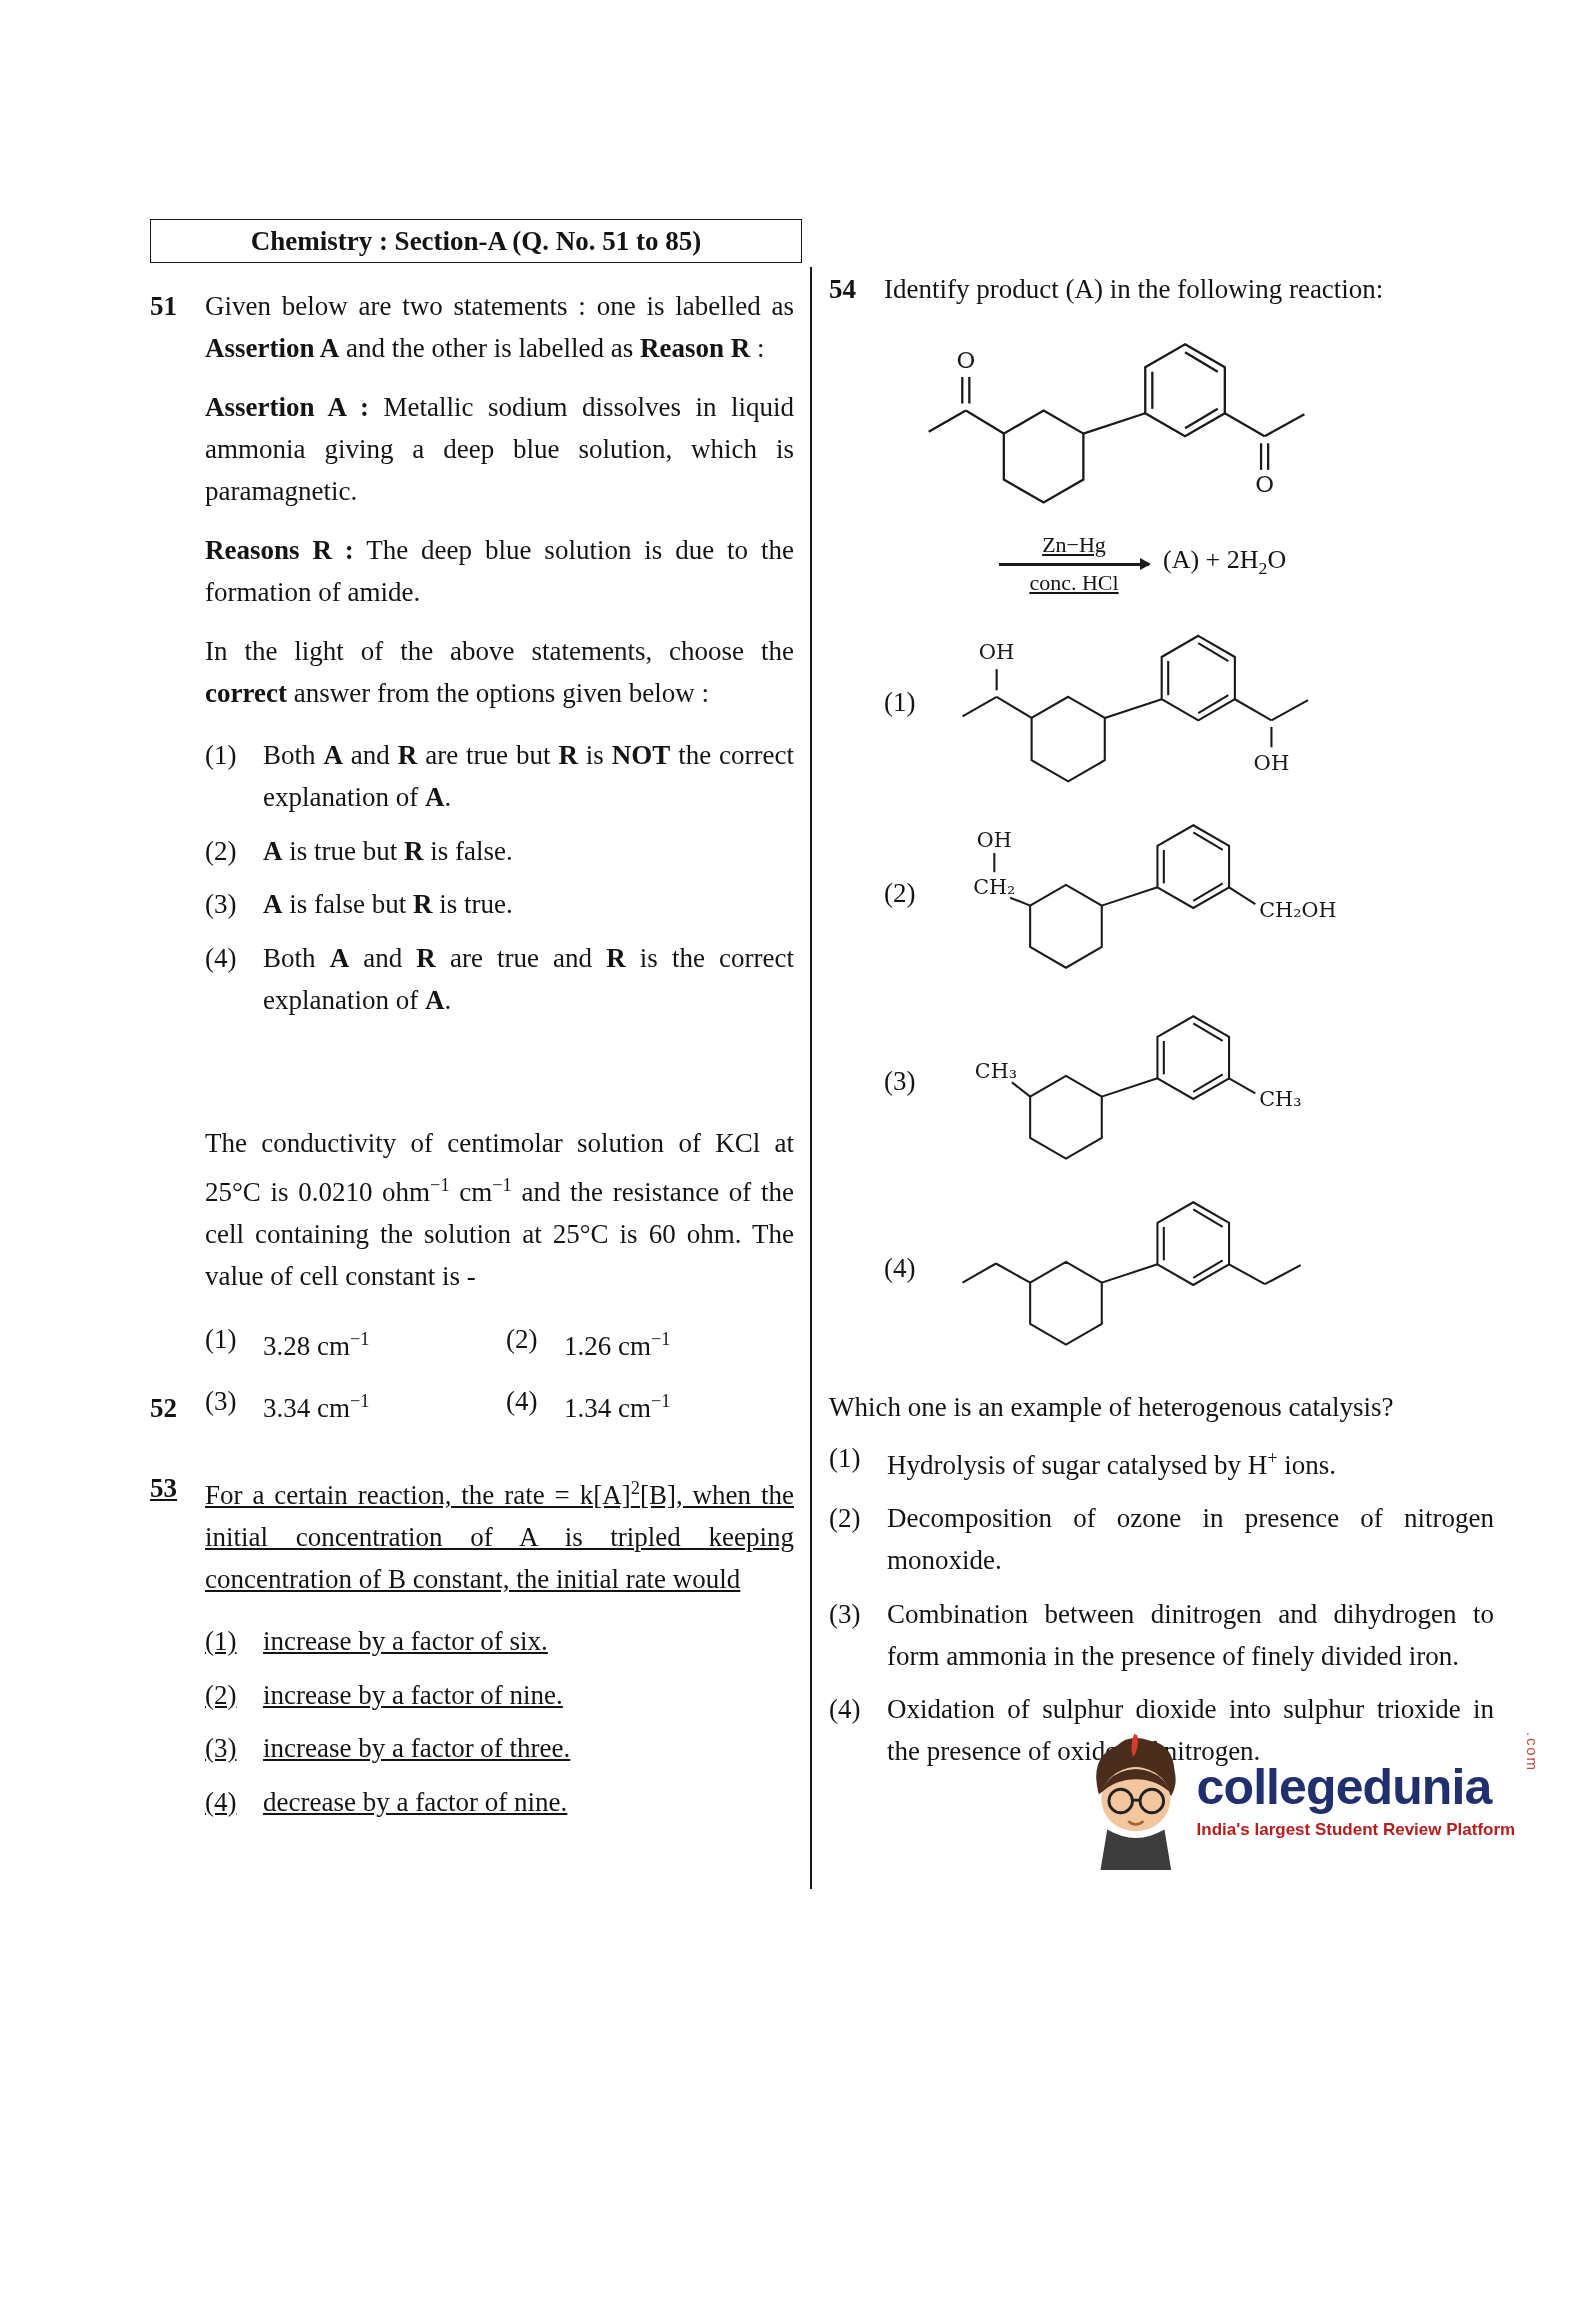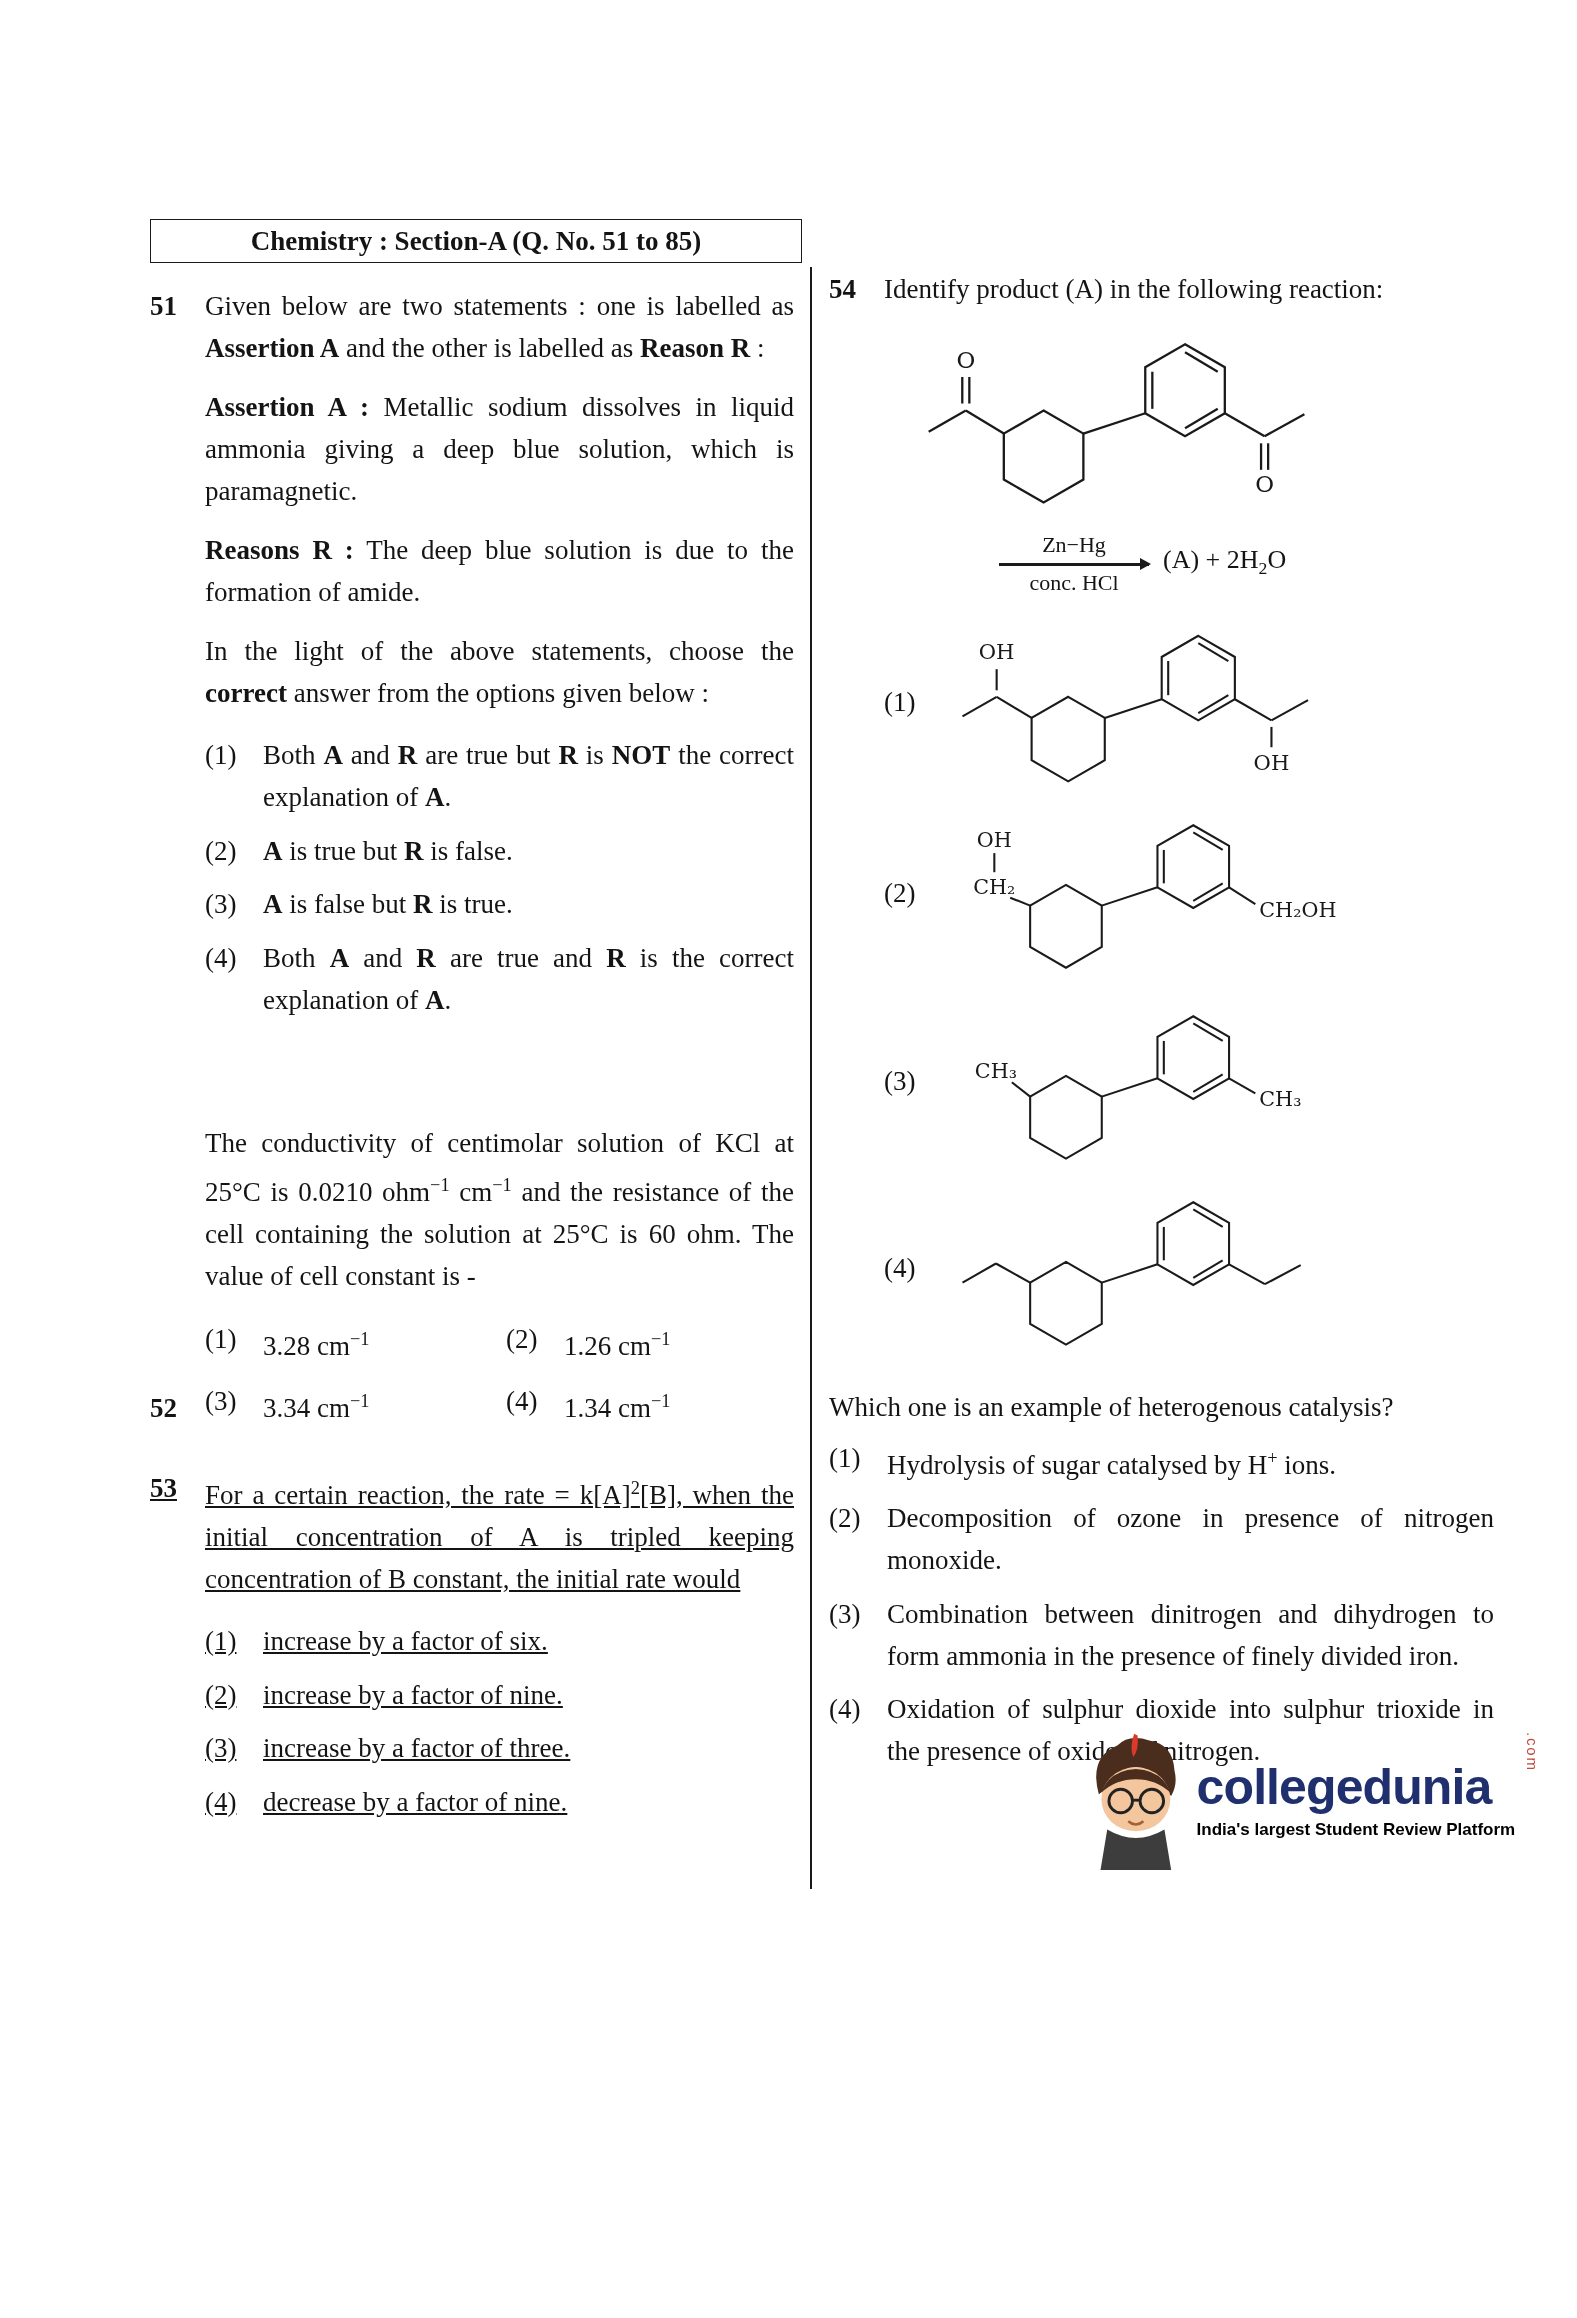--- a/index.html
+++ b/index.html
@@ -33,37 +33,37 @@
   .opt-cell .opt-label{width:58px;}
   .q52{margin-top:90px;align-items:flex-end;}
   .q53{margin-top:38px;text-decoration:underline;}
   .q55{margin-top:23px;}
   
   .struct-svg{display:block;}
   .struct-svg line,.struct-svg polygon,.struct-svg polyline{stroke:#1a1a1a;stroke-width:2.6;fill:none;}
   .struct-svg text{fill:#1a1a1a;font:26px "DejaVu Serif","Liberation Serif",serif;}
   .reactant-wrap{margin:3.5px 0 1.8px 26.5px;}
   .rxn{display:flex;align-items:center;gap:14px;margin:8.8px 0 12.4px 115px;font-size:26px;}
-  .rxn-stack{display:flex;flex-direction:column;align-items:center;font-size:22px;line-height:26.5px;}
+  .rxn-stack{display:flex;flex-direction:column;align-items:center;font-size:22px;line-height:26.5px;text-decoration:underline;}
   .rxn-arrow{width:150px;height:2.7px;background:#1a1a1a;position:relative;margin:4.4px 0;}
   .rxn-arrow:after{content:"";position:absolute;right:-1.8px;top:50%;transform:translateY(-50%);
     border-left:11.5px solid #1a1a1a;border-top:6.2px solid transparent;border-bottom:6.2px solid transparent;}
   .struct-row{display:flex;align-items:center;margin-bottom:3.5px;}
   .struct-row .opt-label{width:62px;flex:none;font-size:27px;}
   
   .footer-left{position:absolute;left:150px;top:2047px;font-weight:bold;font-size:27px;}
   .footer-page{position:absolute;left:0;right:0;top:2047px;text-align:center;font-weight:bold;font-size:27px;}
   .footer-right{position:absolute;right:84px;top:2047px;font-weight:bold;font-size:27px;}
   
   .logo{position:absolute;right:37px;bottom:12.4px;display:flex;align-items:center;gap:8.8px;}
   .logo-text{display:flex;flex-direction:column;}
   .brand{font-family:"Liberation Sans","DejaVu Sans",sans-serif;font-weight:700;font-size:50px;
     color:#20306e;letter-spacing:-0.9px;line-height:53px;}
   .tagline{font-family:"Liberation Sans","DejaVu Sans",sans-serif;font-weight:700;font-size:17px;
-    color:#000000;margin-top:5.3px;}
+    color:#b91c1c;margin-top:5.3px;}
   .tld{writing-mode:vertical-rl;font-family:"Liberation Sans","DejaVu Sans",sans-serif;
     font-size:15px;color:#c2483c;letter-spacing:1.8px;align-self:flex-start;margin-top:7px;}
 </style>
 </head>
 <body>
 
 <div class="page">
 
   <div class="section-box">
     <span>Chemistry : Section-A (Q. No. 51 to 85)</span>

